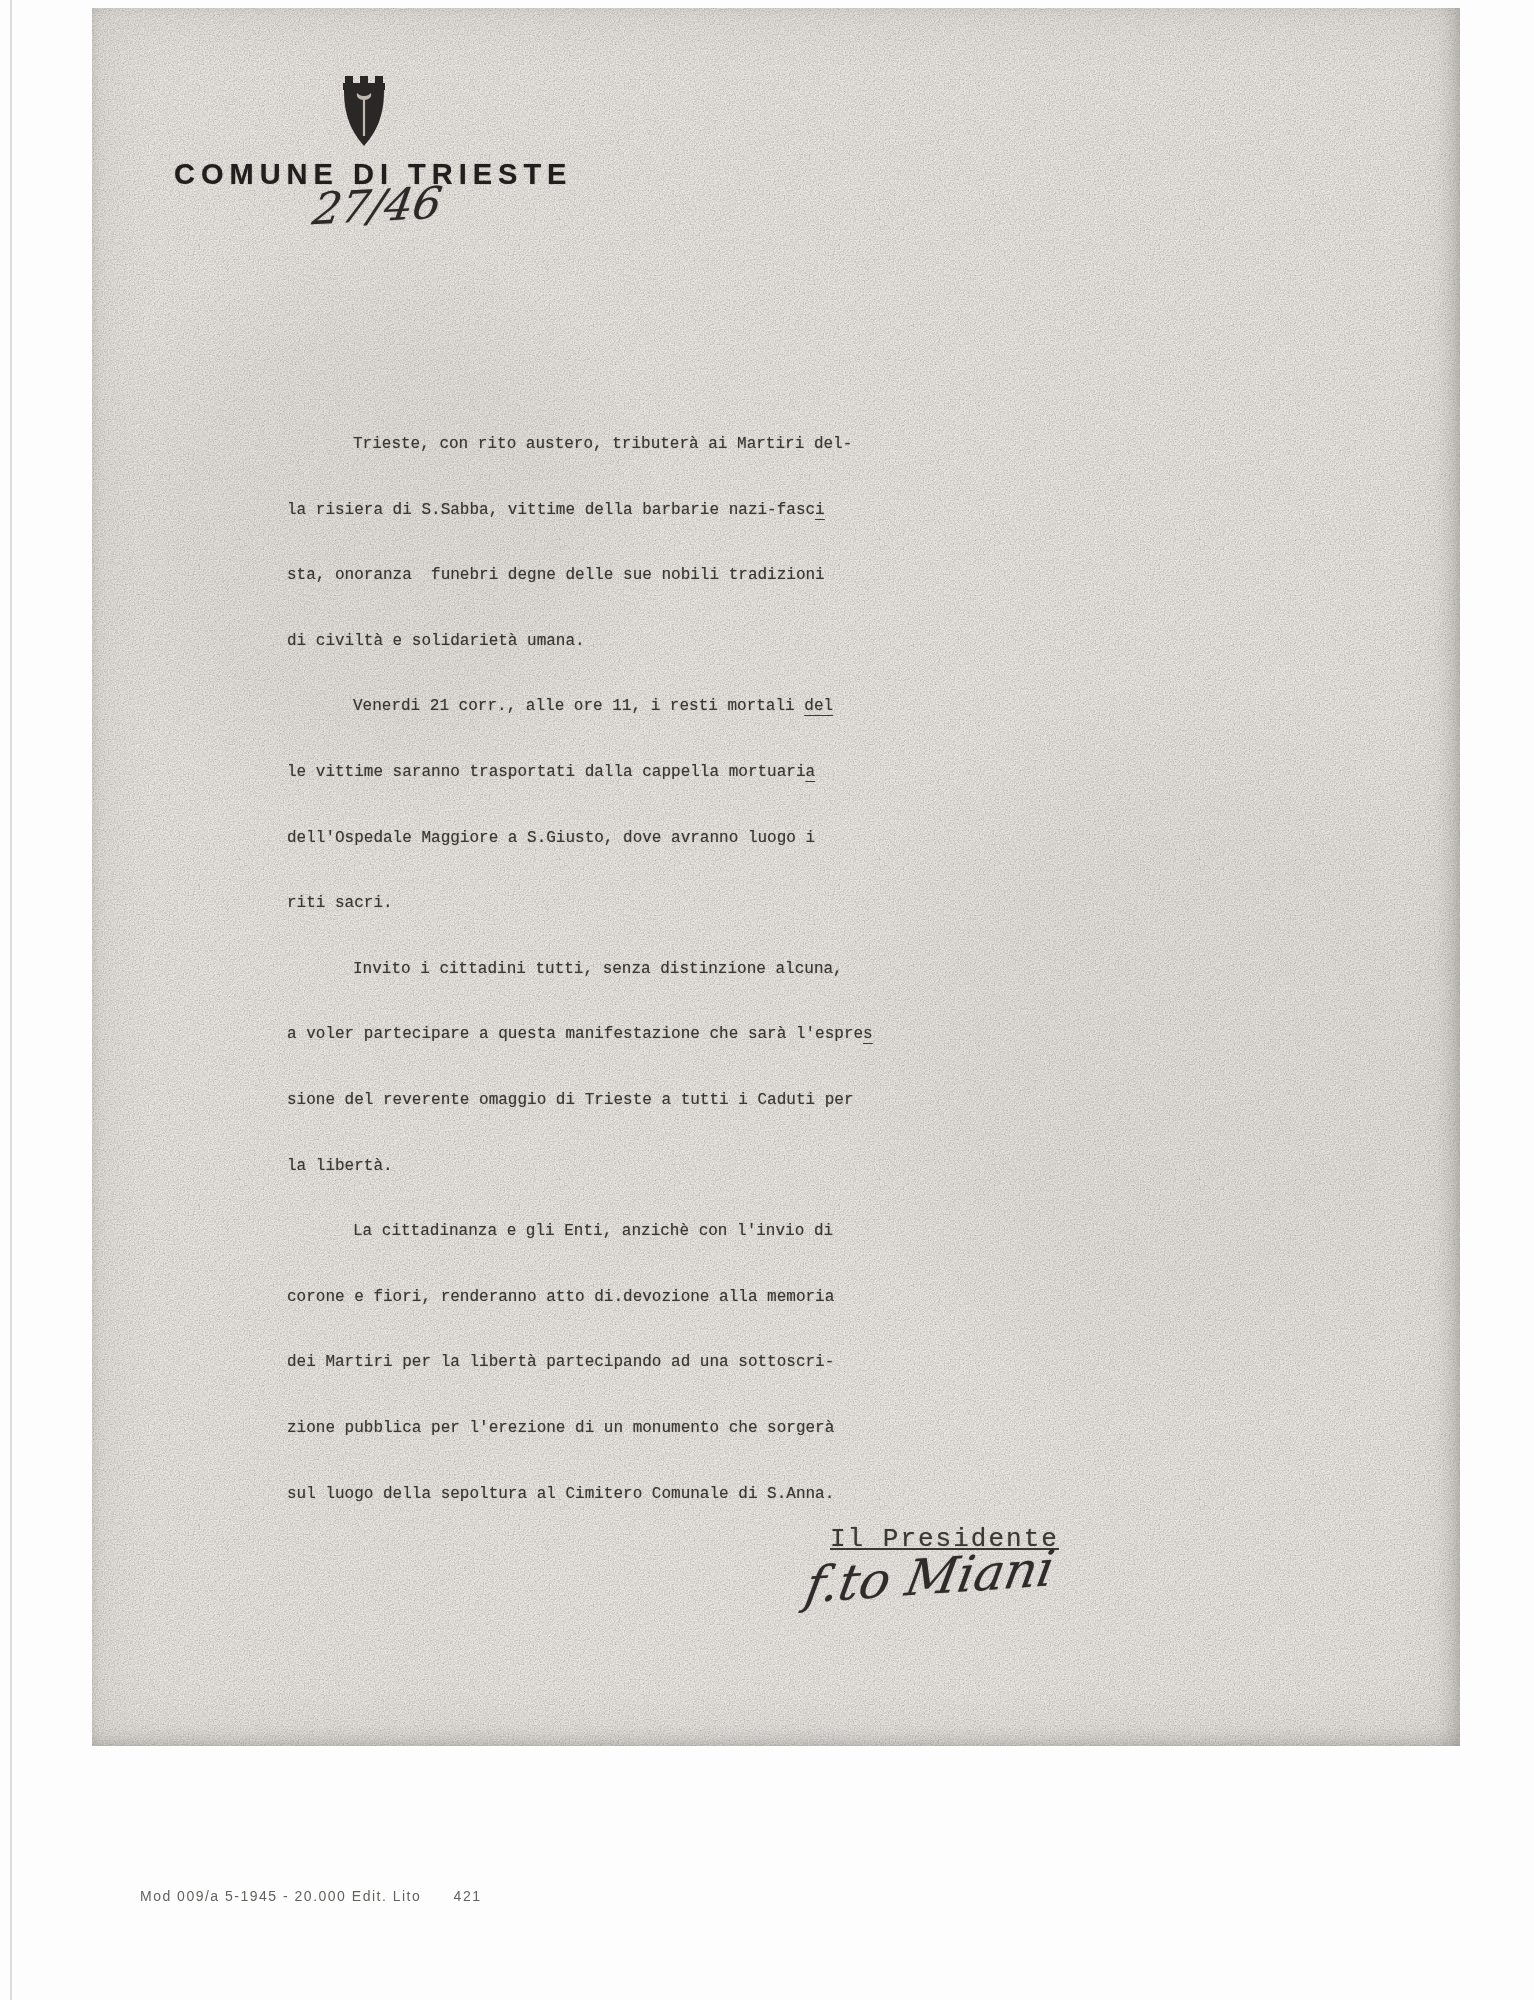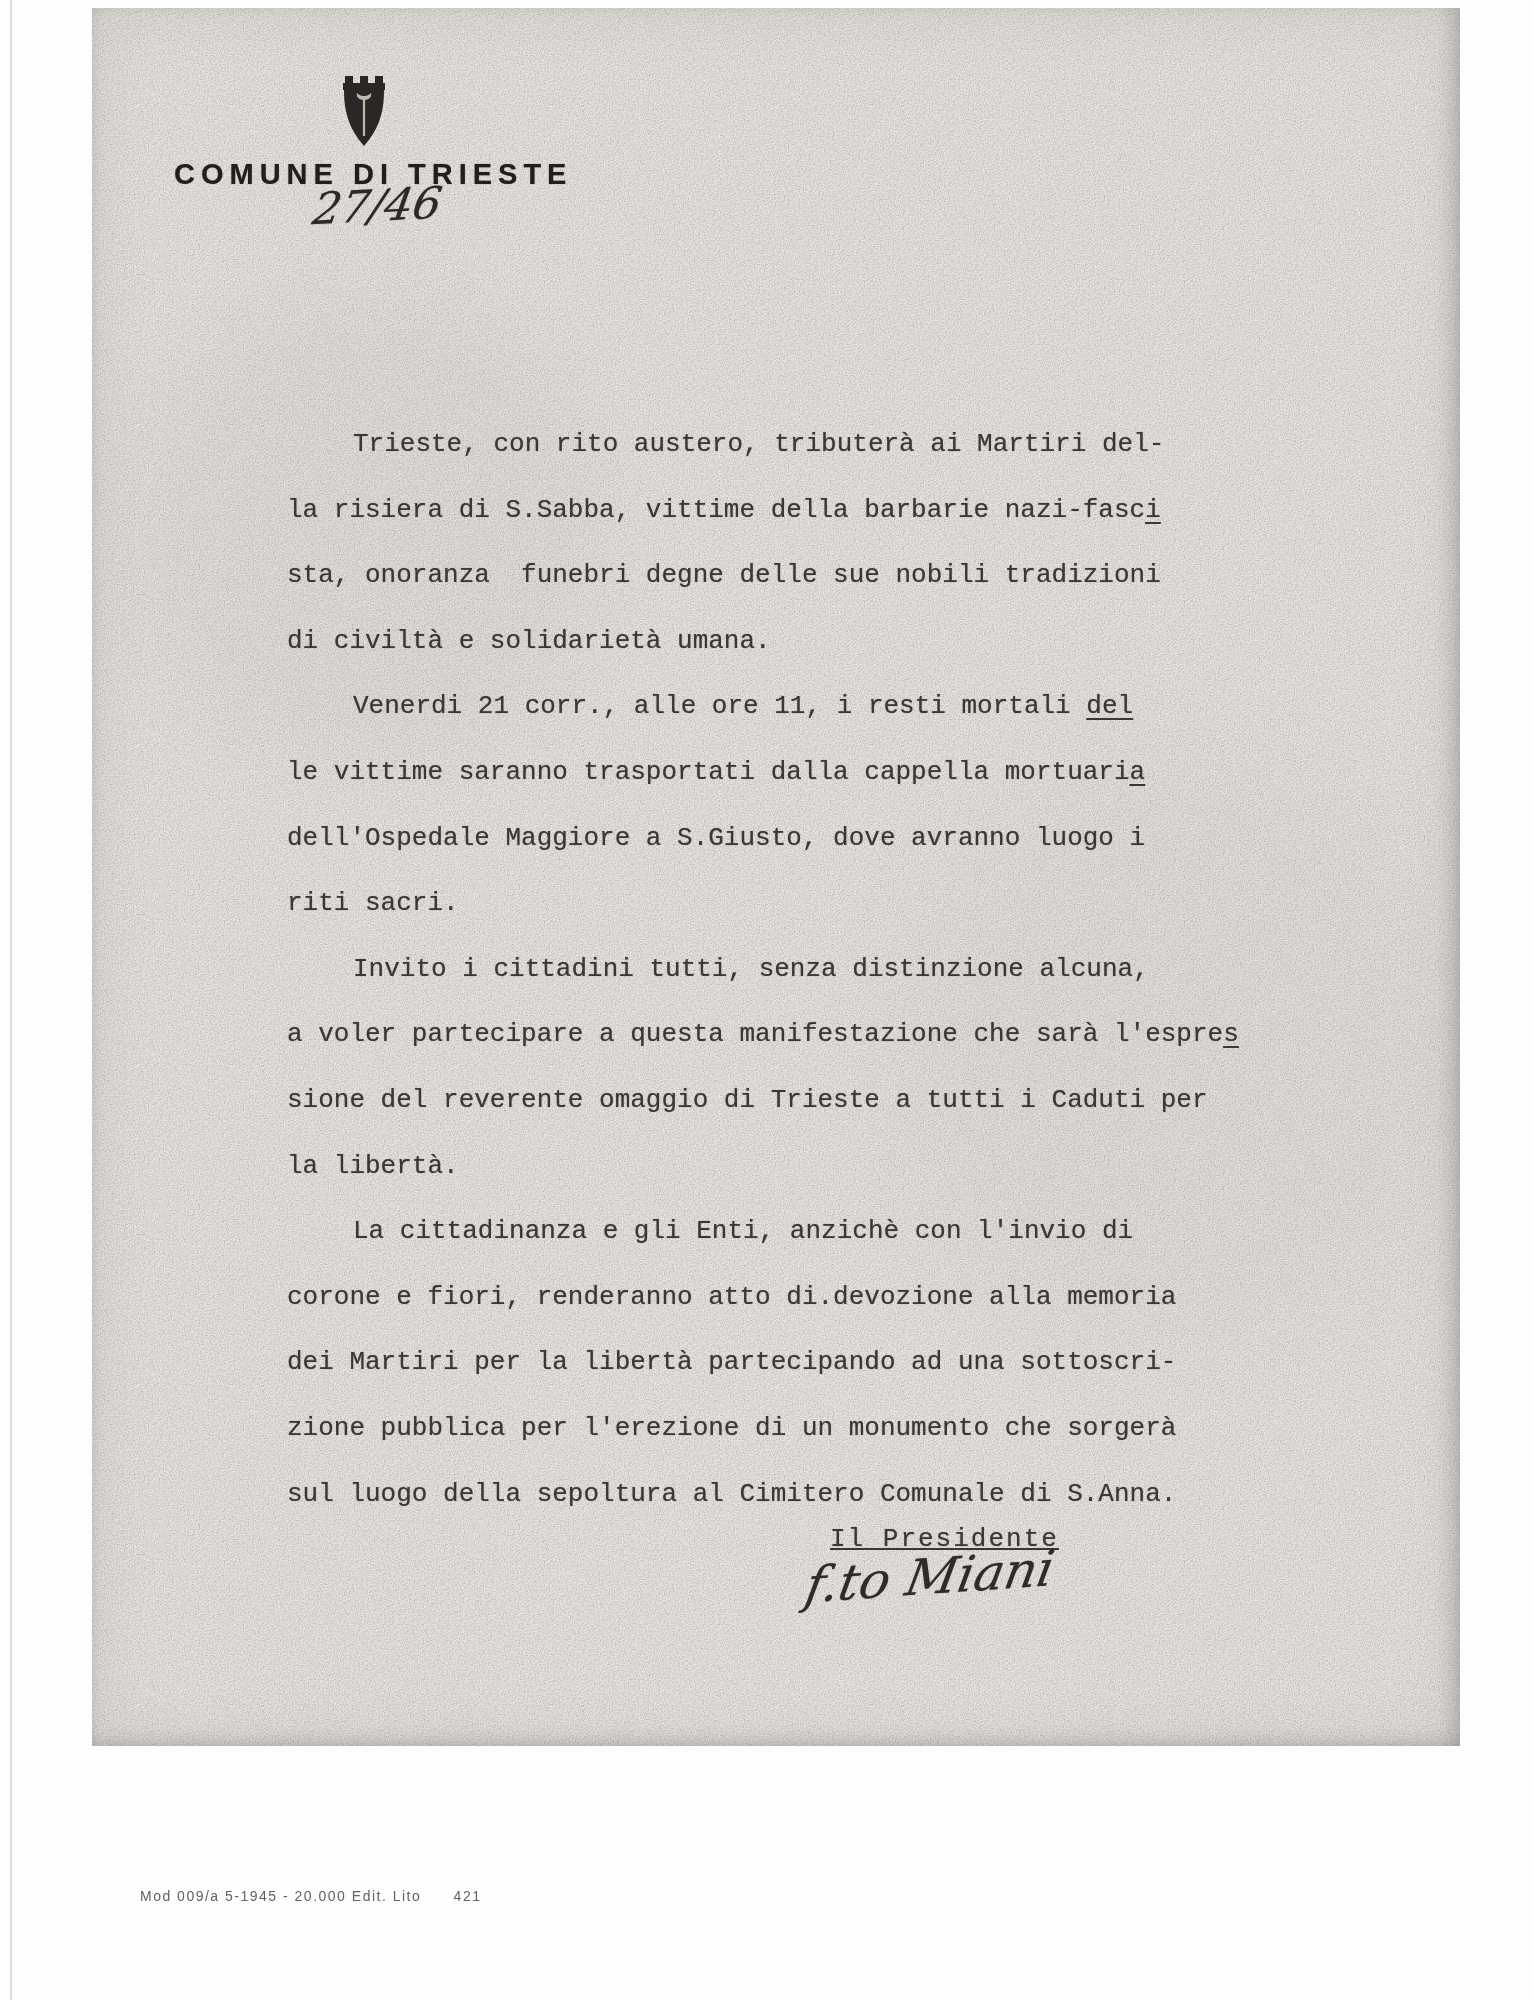--- a/index.html
+++ b/index.html
@@ -33,21 +33,21 @@
   }
   .protocol{
     position:absolute;left:222px;top:172px;
     font-family:"DejaVu Serif",serif;font-style:italic;
     font-size:44px;color:#2b2a28;transform:skewX(-12deg) rotate(-3deg);
     text-shadow:0 0 1px rgba(43,42,40,0.5);
   }
   .body-text{
     position:absolute;left:195px;top:404px;width:1060px;
     font-family:"Liberation Mono","DejaVu Sans Mono",monospace;
-    font-size:26px;line-height:65.6px;color:#3b3833;white-space:pre;
+    font-size:16px;line-height:65.6px;color:#3b3833;white-space:pre;
     text-shadow:0 0 1px rgba(59,56,51,0.55);
   }
   .line{height:65.6px;}
   .line.indent{padding-left:66px;}
   .useg{text-decoration:underline;text-underline-offset:5px;}
   .closing-title{
     position:absolute;left:738px;top:1516px;
     font-family:"Liberation Mono","DejaVu Sans Mono",monospace;
     font-size:26px;color:#3b3833;letter-spacing:2px;
     text-shadow:0 0 1px rgba(59,56,51,0.55);

